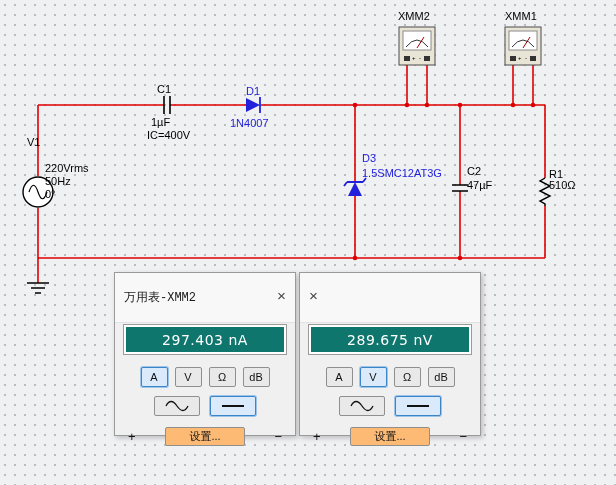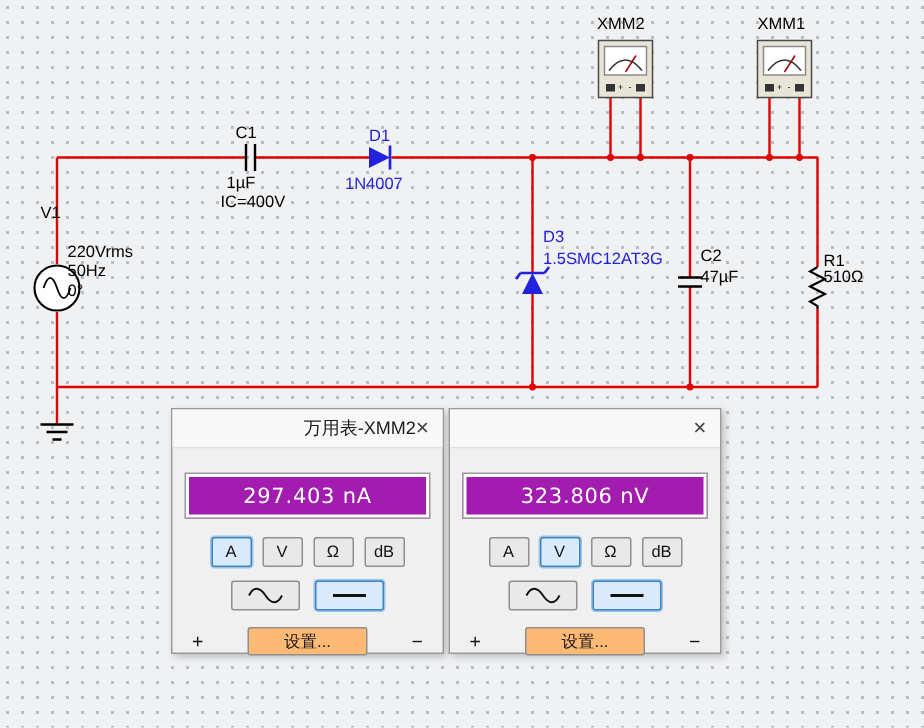--- a/index.html
+++ b/index.html
@@ -12,27 +12,27 @@
   }
   #circuit-svg{position:absolute;left:0;top:0;}
   .lbl{position:absolute;font-size:11px;color:#000;white-space:nowrap;line-height:1.15;}
   .lbl.blue{color:#2222dd;text-align:center;}
   .meter-window{
     position:absolute;width:182px;height:164px;background:#f0f0f0;
     border:1px solid #9a9a9a;box-sizing:border-box;
     box-shadow:2px 2px 5px rgba(0,0,0,.22);
   }
   .mw-title{
-    height:25px;display:flex;align-items:center;justify-content:flex-end;
-    padding:0 9px;background:#f8f8f8;border-bottom:1px solid #e2e2e2;
-    font-size:12px;color:#1a1a1a;
+    height:25px;display:flex;align-items:center;justify-content:space-between;
+    padding:12px 9px;background:#f8f8f8;border-bottom:1px solid #e2e2e2;
+    font-size:12px;color:#1a1a1a;font-family:Liberation Mono, monospace;
   }
   .mw-close{font-size:15px;color:#444;line-height:1;cursor:default;}
   .mw-display{
-    margin:17px 9px 0;height:25px;background:#a21caf;border:2px solid #fff;
+    margin:2px 9px 0;height:25px;background:#0f766e;border:2px solid #fff;
     box-shadow:0 0 0 1px #9a9a9a;display:flex;align-items:center;justify-content:center;
     color:#fff;font-size:14px;font-family:"DejaVu Sans",sans-serif;letter-spacing:.5px;
   }
   .mw-modes{display:flex;justify-content:center;gap:7px;margin-top:13px;}
   .mw-signals{display:flex;justify-content:center;gap:10px;margin-top:9px;}
   .mw-btn{
     min-width:27px;height:20px;padding:0 4px;background:#e9e9e9;border:1px solid #8f8f8f;
     font-size:11px;color:#111;display:flex;align-items:center;justify-content:center;
     border-radius:2px;font-family:inherit;
   }
@@ -181,21 +181,21 @@
       <button class="mw-set">设置...</button>
       <span class="term">−</span>
     </div>
   </div>
 
   <div class="meter-window" style="left:299px;top:272px">
     <div class="mw-title">
       <span class="mw-close">×</span>
     </div>
     <div class="mw-display">
-      <span>323.806 nV</span>
+      <span>289.675 nV</span>
     </div>
     <div class="mw-modes">
       <button class="mw-btn">A</button>
       <button class="mw-btn selected">V</button>
       <button class="mw-btn">Ω</button>
       <button class="mw-btn">dB</button>
     </div>
     <div class="mw-signals">
       <button class="mw-btn wide">
         <svg width="24" height="12" viewBox="0 0 24 12">

